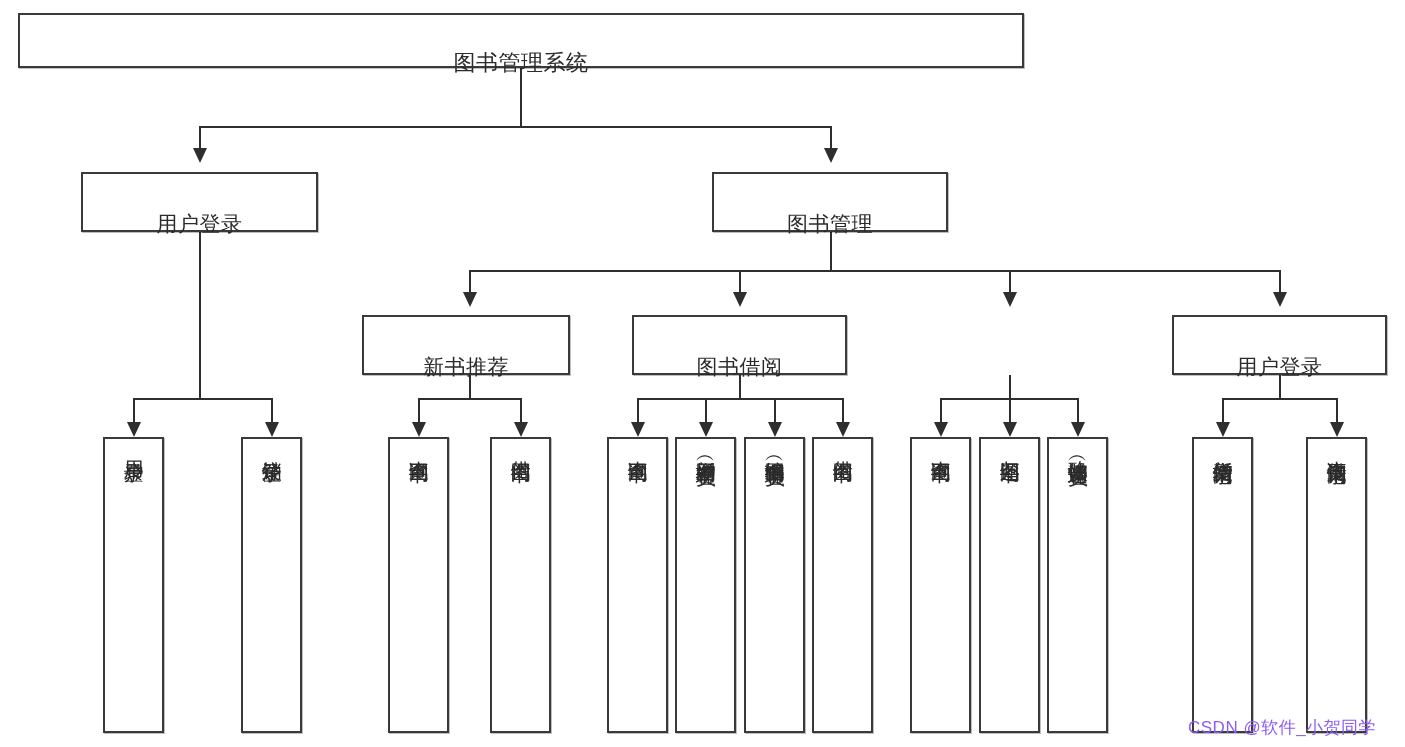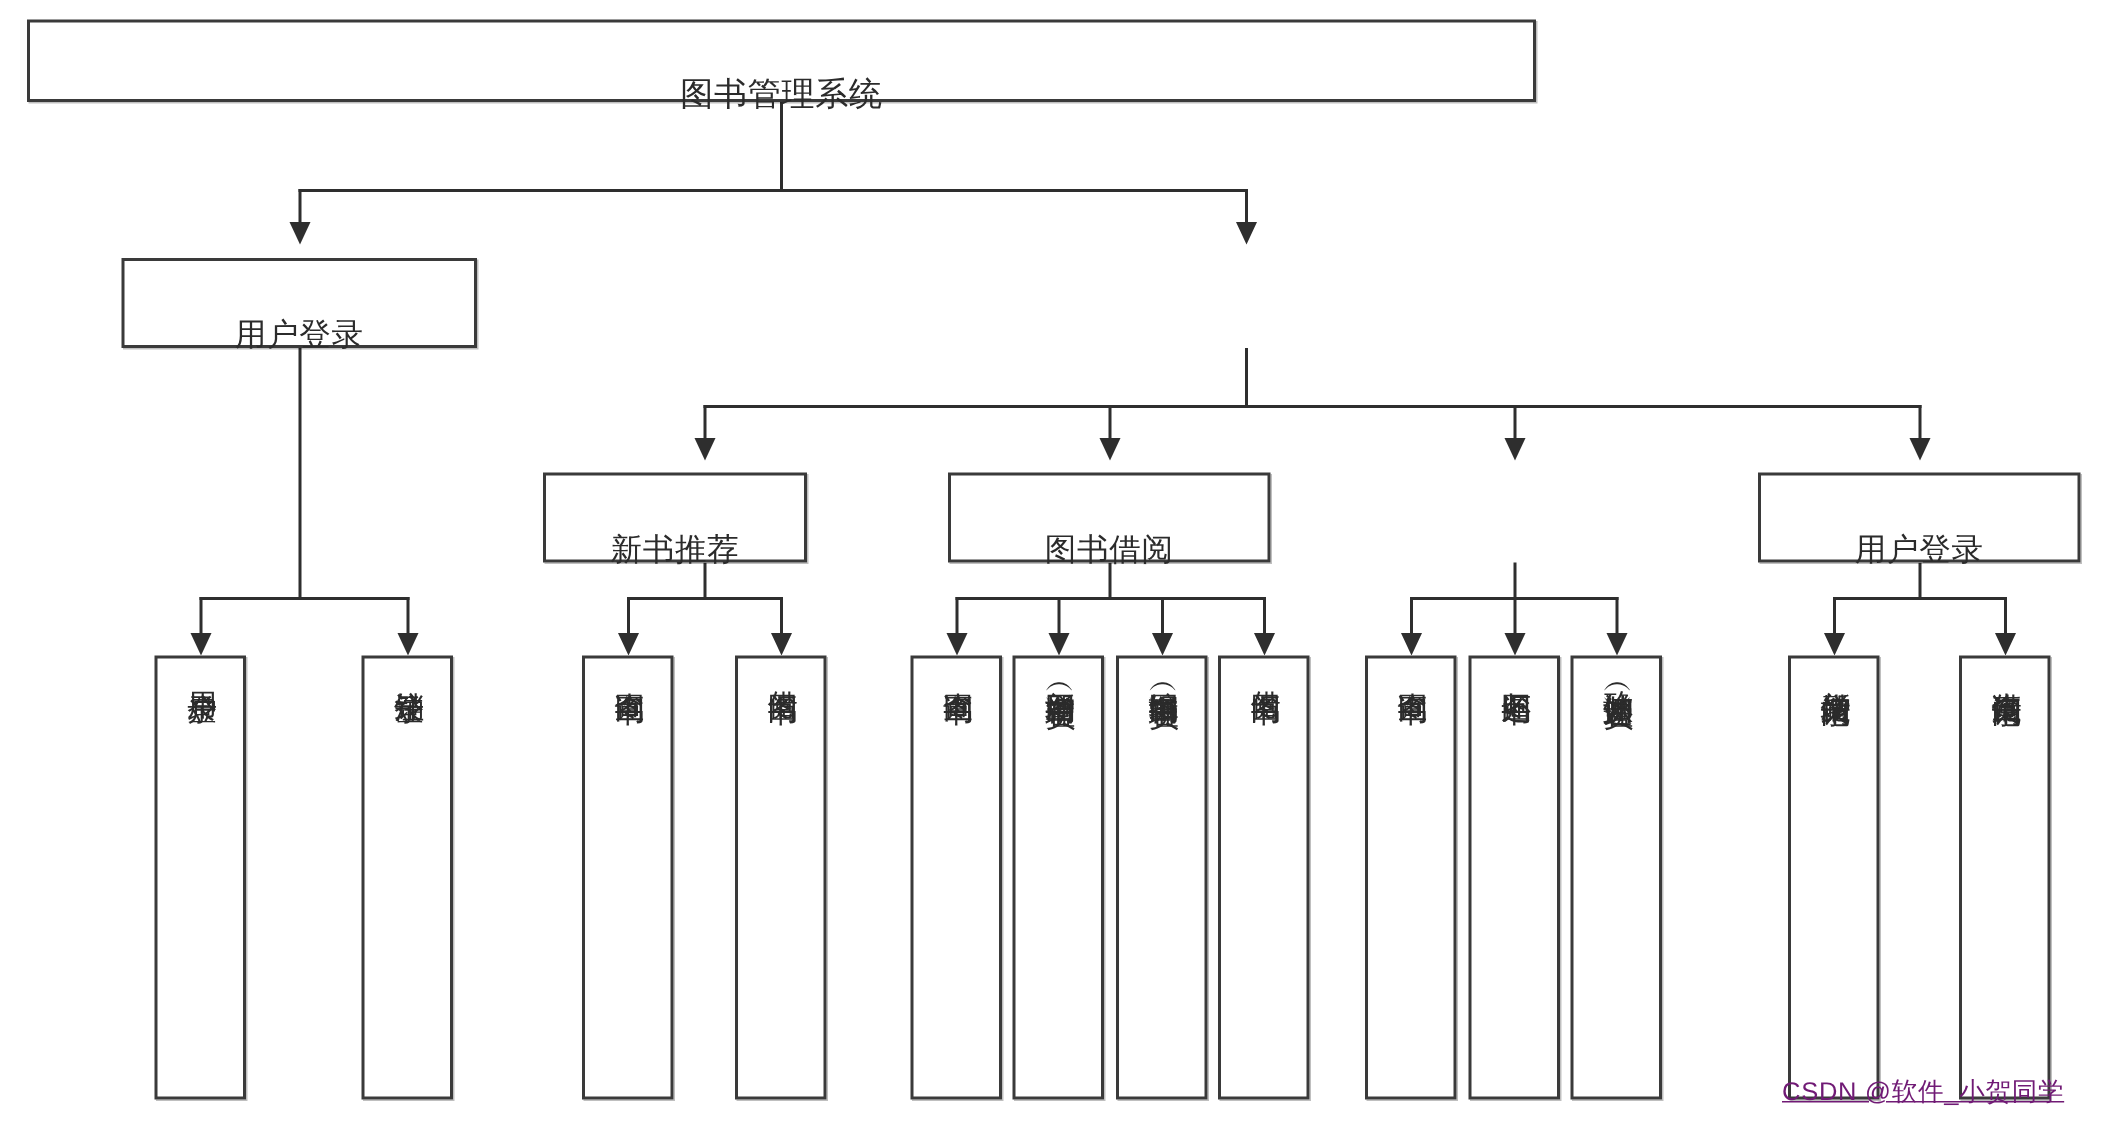--- a/index.html
+++ b/index.html
@@ -67,26 +67,25 @@
     position: absolute;
     width: 0;
     height: 0;
     border-left: 7px solid transparent;
     border-right: 7px solid transparent;
     border-top: 15px solid #2e2e2e;
   }
   
   #watermark {
     position: absolute;
-    color: #701a75;
+    color: #8b5cf6;
     font-size: 17px;
     white-space: nowrap;
     letter-spacing: 0.5px;
     pointer-events: none;
-    text-decoration: underline;
   }
 </style>
 </head>
 <body>
 
 <div id="canvas">
 
   <div class="conn v" style="left:520px; top:68px; height:58px;"></div>
   <div class="conn h" style="left:199px; top:126px; width:633px;"></div>
   <div class="conn v" style="left:199px; top:126px; height:22px;"></div>
@@ -146,22 +145,25 @@
   <div class="arrow" style="left:1216px; top:422px;"></div>
   <div class="arrow" style="left:1330px; top:422px;"></div>
 
   <div class="node horiz title" style="left:18px; top:13px; width:1006px; height:55px;">
     <span class="node-label">图书管理系统</span>
   </div>
 
   <div class="node horiz" style="left:81px; top:172px; width:237px; height:60px;">
     <span class="node-label">用户登录</span>
   </div>
-
-  <div class="node horiz" style="left:362px; top:315px; width:176px; height:60px;">
+  <div class="node horiz" style="left:712px; top:172px; width:236px; height:60px;">
+    <span class="node-label">图书管理</span>
+  </div>
+
+  <div class="node horiz" style="left:362px; top:315px; width:208px; height:60px;">
     <span class="node-label">新书推荐</span>
   </div>
   <div class="node horiz" style="left:632px; top:315px; width:215px; height:60px;text-align:right;">
     <span class="node-label">图书借阅</span>
   </div>
   <div class="node horiz" style="left:1172px; top:315px; width:215px; height:60px;">
     <span class="node-label">用户登录</span>
   </div>
 
   <div class="node vert" style="left:103px; top:437px; width:61px; height:296px;">

